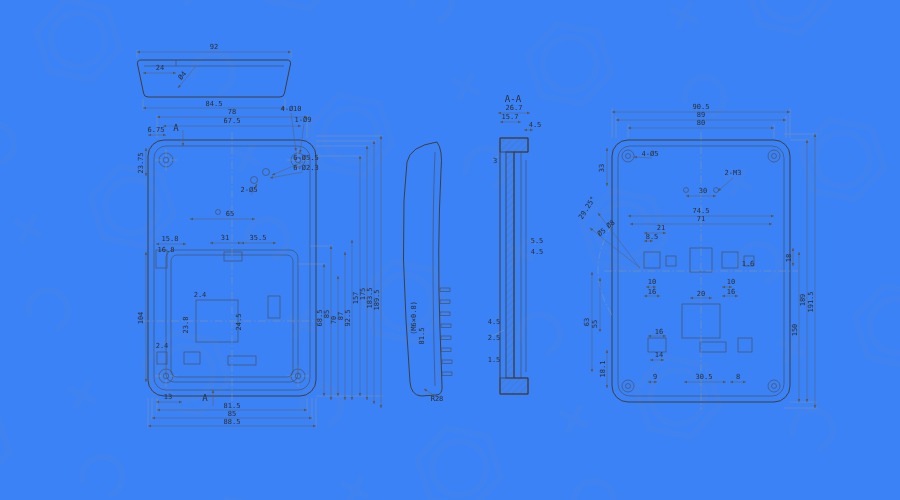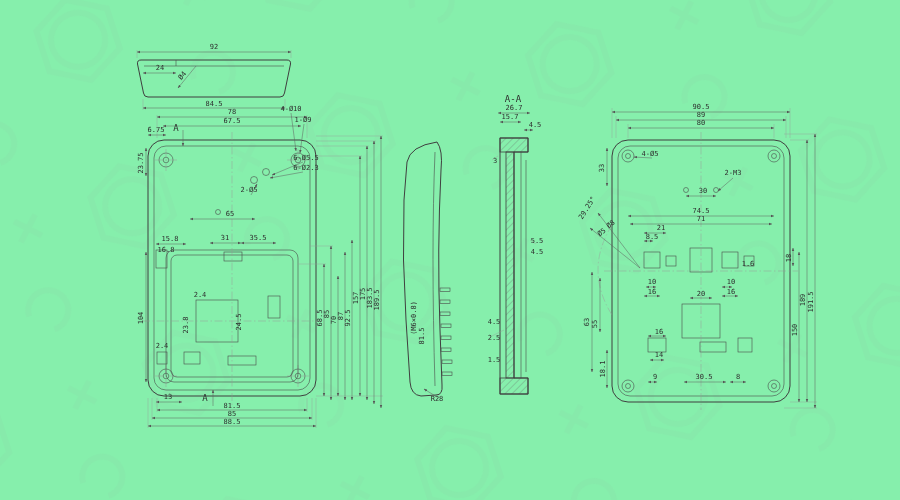--- a/index.html
+++ b/index.html
@@ -1,17 +1,17 @@
 <!DOCTYPE html>
 <html><head>
 <meta charset="utf-8">
 <title>Drawing</title>
 <style>
   html,body{margin:0;padding:0;background:#fff;}
-  .canvas{position:relative;width:900px;height:500px;background:#86efac;overflow:hidden;}
+  .canvas{position:relative;width:900px;height:500px;background:#3b82f6;overflow:hidden;}
   svg{display:block;}
   .ol{fill:none;stroke:#3f3f3f;stroke-width:1;stroke-linejoin:round;}
   .tl{fill:none;stroke:#4a4a4a;stroke-width:.6;}
   .ext{stroke:#9a9a9a;stroke-width:.4;}
   .cl{fill:none;stroke:#9a9a9a;stroke-width:.45;stroke-dasharray:8 2.5 1.5 2.5;}
   .dl{stroke:#5f5f5f;stroke-width:.5;marker-start:url(#arrS);marker-end:url(#arrE);}
   .ld{fill:none;stroke:#5f5f5f;stroke-width:.5;marker-end:url(#arrE);}
   .hz{fill:url(#hatch);stroke:#3f3f3f;stroke-width:.8;}
   text.dim{font-family:"DejaVu Sans Mono","Liberation Mono",monospace;font-size:7px;fill:#2e2e2e;text-anchor:middle;}
   text.t9{font-size:9px;}

